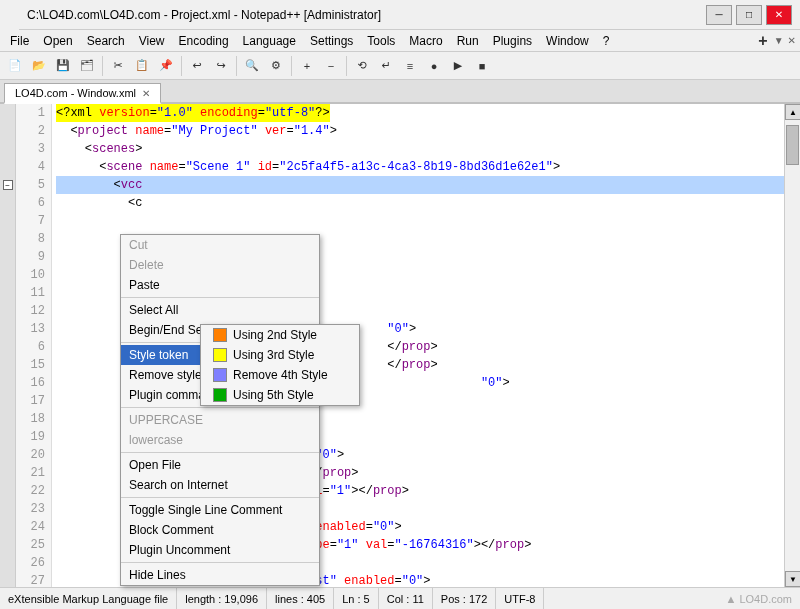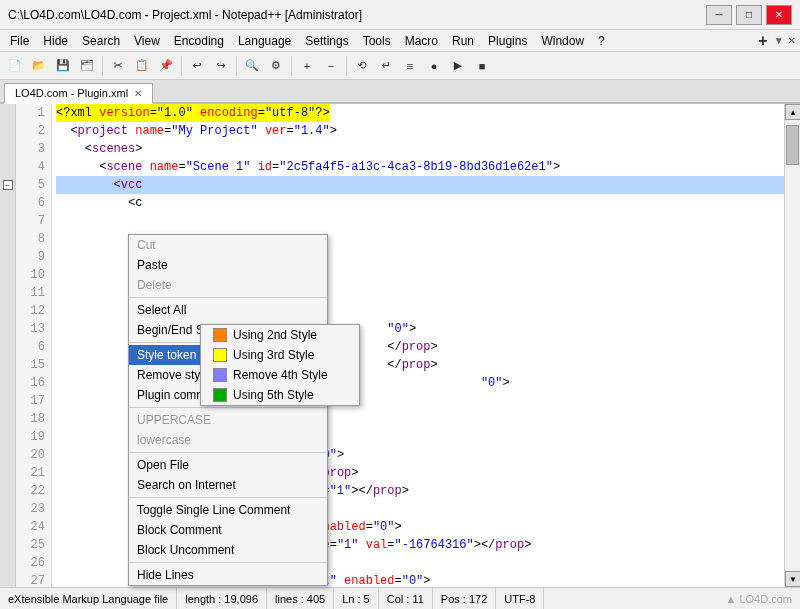--- a/index.html
+++ b/index.html
@@ -14,20 +14,21 @@
     }
 
     
     .title-bar {
       background: #f0f0f0;
       height: 30px;
       display: flex;
       align-items: center;
       padding: 12px 8px;
       border-bottom: 1px solid #ccc;
+      margin-left: 19px;
     }
     .title-bar-text {
       flex: 1;
       font-size: 12px;
       color: #000;
     }
     .title-bar-controls {
       display: flex;
       gap: 4px;
     }
@@ -173,21 +174,21 @@
       display: flex;
       align-items: center;
     }
     .code-line.selected-line {
       background: #b5d5ff;
     }
 
     
     .context-menu {
       position: absolute;
-      left: 128px;
+      left: 120px;
       top: 130px;
       background: #f5f5f5;
       border: 1px solid #999;
       box-shadow: 2px 2px 5px rgba(0,0,0,0.3);
       z-index: 100;
       min-width: 200px;
       font-size: 12px;
     }
     .ctx-item {
       padding: 3px 20px 3px 8px;
@@ -336,21 +337,21 @@
   <span class="title-bar-text">C:\LO4D.com\LO4D.com - Project.xml - Notepad++ [Administrator]</span>
   <div class="title-bar-controls">
     <div class="title-btn">─</div>
     <div class="title-btn">□</div>
     <div class="title-btn" style="background:#e81123;color:#fff;">✕</div>
   </div>
 </div>
 
 <div class="menu-bar">
   <span class="menu-item">File</span>
-  <span class="menu-item">Hide</span>
+  <span class="menu-item">Open</span>
   <span class="menu-item">Search</span>
   <span class="menu-item">View</span>
   <span class="menu-item">Encoding</span>
   <span class="menu-item">Language</span>
   <span class="menu-item">Settings</span>
   <span class="menu-item">Tools</span>
   <span class="menu-item">Macro</span>
   <span class="menu-item">Run</span>
   <span class="menu-item">Plugins</span>
   <span class="menu-item">Window</span>
@@ -382,21 +383,21 @@
   <div class="toolbar-btn">⟲</div>
   <div class="toolbar-btn">↵</div>
   <div class="toolbar-btn">≡</div>
   <div class="toolbar-btn">●</div>
   <div class="toolbar-btn">▶</div>
   <div class="toolbar-btn">■</div>
 </div>
 
 <div class="tab-bar">
   <div class="tab active">
-    <span>LO4D.com - Plugin.xml</span>
+    <span>LO4D.com - Window.xml</span>
     <span class="tab-close">✕</span>
   </div>
 </div>
 
 <div class="editor-container">
 
   <div class="margin">
     <div class="margin-line"></div>
     <div class="margin-line"></div>
     <div class="margin-line"></div>
@@ -554,25 +555,25 @@
     <div class="scrollbar-track">
       <div class="scrollbar-thumb"></div>
     </div>
     <div class="scrollbar-btn">▼</div>
   </div>
 
   <div class="context-menu">
     <div class="ctx-item disabled">
       <span>Cut</span>
     </div>
-    <div class="ctx-item">
-      <span>Paste</span>
-    </div>
     <div class="ctx-item disabled">
       <span>Delete</span>
+    </div>
+    <div class="ctx-item">
+      <span>Paste</span>
     </div>
     <div class="ctx-sep"></div>
     <div class="ctx-item">
       <span>Select All</span>
     </div>
     <div class="ctx-item">
       <span>Begin/End Select</span>
     </div>
     <div class="ctx-sep"></div>
     <div class="ctx-item" style="background:#316ac5;color:#fff;">
@@ -602,21 +603,21 @@
       <span>Search on Internet</span>
     </div>
     <div class="ctx-sep"></div>
     <div class="ctx-item">
       <span>Toggle Single Line Comment</span>
     </div>
     <div class="ctx-item">
       <span>Block Comment</span>
     </div>
     <div class="ctx-item">
-      <span>Block Uncomment</span>
+      <span>Plugin Uncomment</span>
     </div>
     <div class="ctx-sep"></div>
     <div class="ctx-item">
       <span>Hide Lines</span>
     </div>
   </div>
 
   <div class="submenu">
     <div class="submenu-item">
       <div class="submenu-color" style="background:#ff8000;border-color:#888;"></div>

